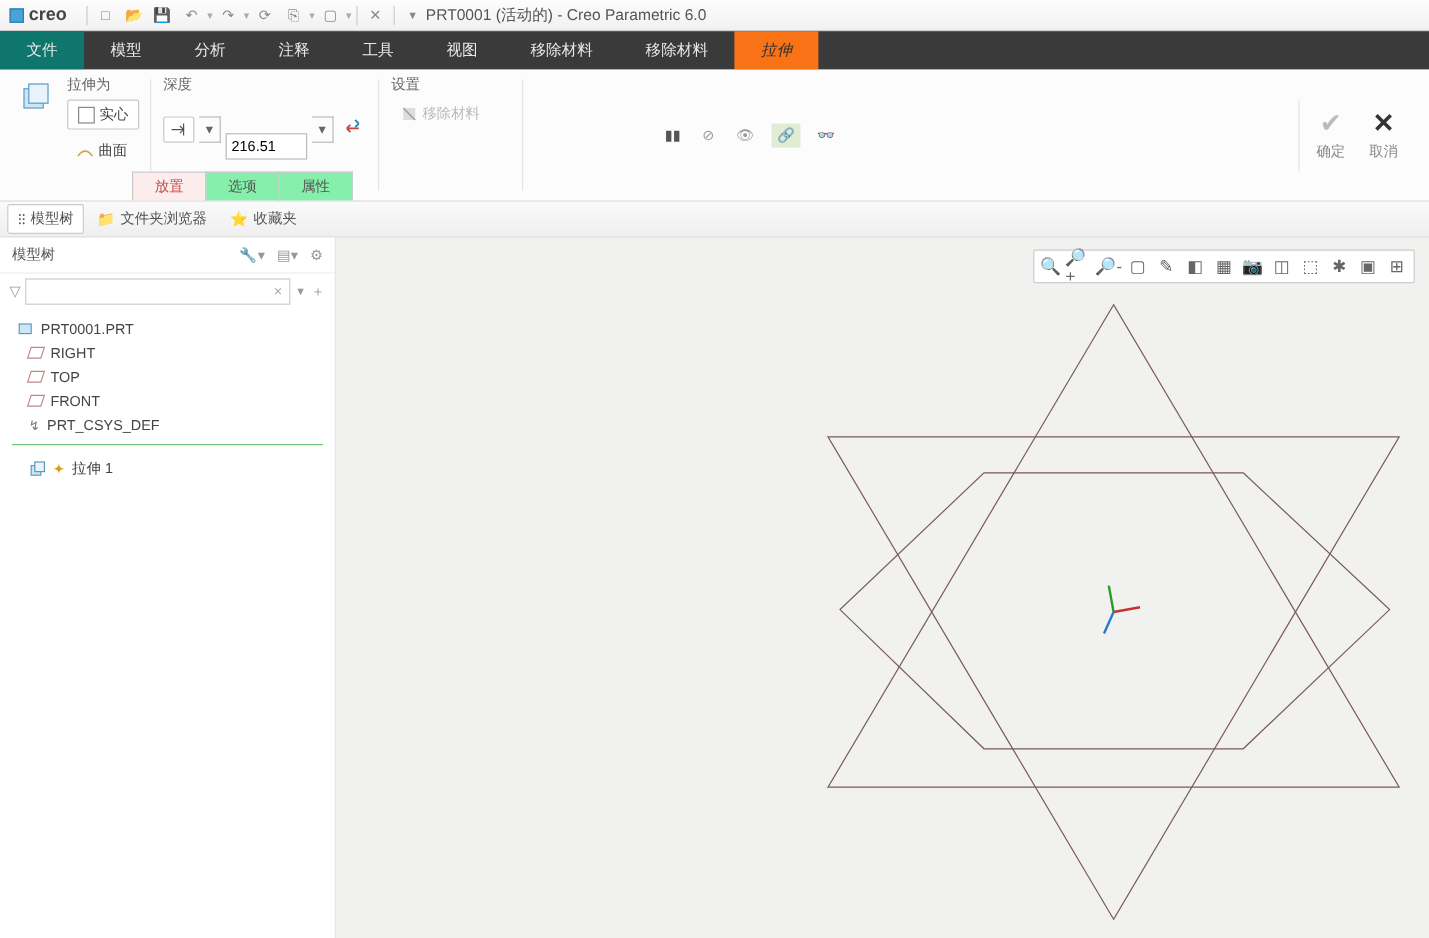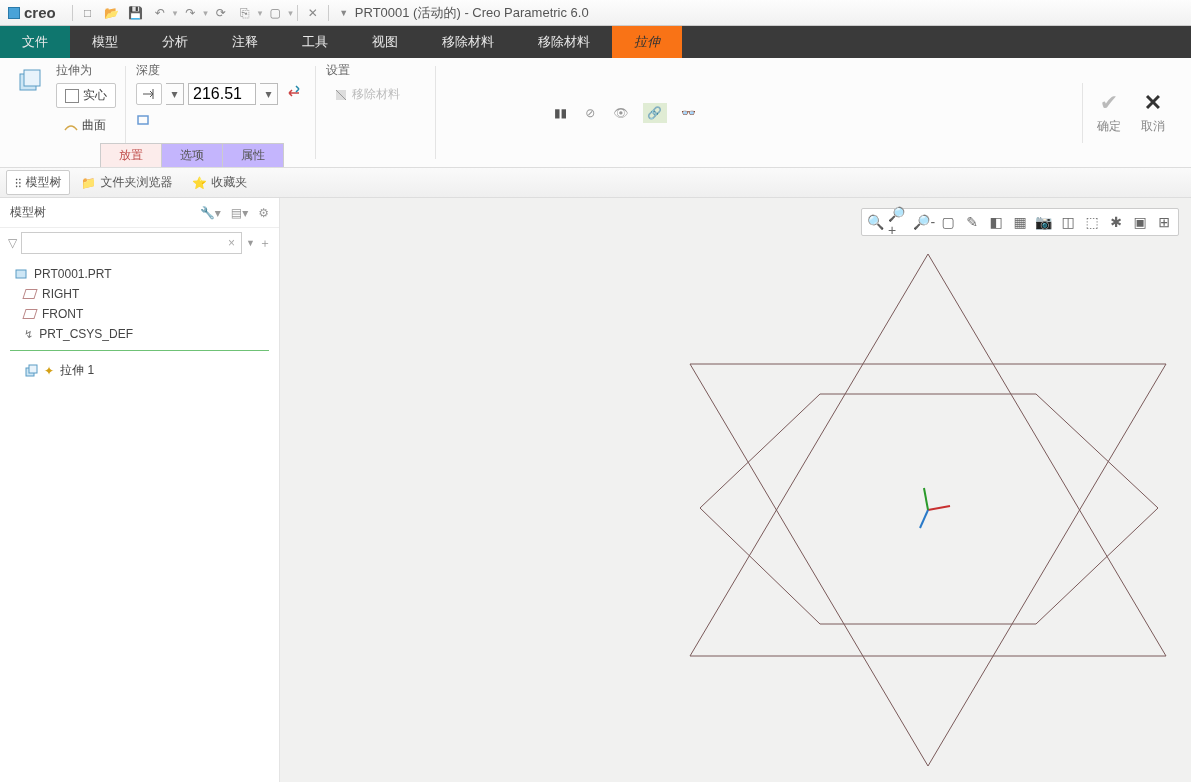--- a/index.html
+++ b/index.html
@@ -22,25 +22,25 @@
 .mtab.active { background:#f97316; color:#333; font-style:italic; }
 
 
 .ribbon { height:110px; background:#fcfcfc; border-bottom:1px solid #ddd; display:flex; position:relative; }
 .rgroup { padding:4px 10px 0 10px; position:relative; }
 .rgroup-title { color:#666; font-size:12px; margin-bottom:4px; }
 .rgroup-sep { position:absolute; right:0; top:8px; bottom:8px; width:1px; background:#e4e4e4; }
 .btn-row { display:flex; gap:4px; align-items:center; }
 .ribbtn { border:1px solid #c8c8c8; background:#fff; padding:3px 8px; display:flex; align-items:center; gap:4px; cursor:pointer; border-radius:2px; color:#444;}
 .ribbtn.flat { border:none; background:none; }
-.depth-input { width:68px; height:22px; border:1px solid #bbb; padding:0 4px; font-size:16px; }
+.depth-input { width:68px; height:22px; border:1px solid #bbb; padding:0 4px; font-size:12px;margin-top:28px; }
 .drop-tgl { width:18px; height:22px; border:1px solid #bbb; border-left:none; display:flex; align-items:center; justify-content:center; color:#666; cursor:pointer; }
 .big-icon { width:40px; height:40px; display:flex; align-items:center; justify-content:center; font-size:22px; color:#888; }
-.sub-tabs { position:absolute; bottom:0; left:100px; height:24px; display:flex; }
-.sub-tab { border:1px solid #ccc; border-bottom:none; padding:0 18px; display:flex; align-items:center; background:#c4b5fd; cursor:pointer; color:#555; margin-right:-1px;}
+.sub-tabs { position:absolute; bottom:0; left:110px; height:24px; display:flex; }
+.sub-tab { border:1px solid #ccc; border-bottom:none; padding:0 18px; display:flex; align-items:center; background:#86efac; cursor:pointer; color:#555; margin-right:-1px;}
 .sub-tab.active { background:#fceceb; color:#c0504d; }
 .confirm-grp { margin-left:auto; display:flex; align-items:center; padding-right:20px; gap:8px; }
 .vbtn { display:flex; flex-direction:column; align-items:center; gap:2px; cursor:pointer; padding:4px 6px; color:#888;}
 .mid-icons { display:flex; align-items:center; gap:10px; padding:0 14px; color:#999; font-size:16px;}
 .mid-icons span { cursor:pointer; padding:4px; }
 
 
 .navrow { height:30px; background:linear-gradient(#fafafa,#efefef); border-bottom:1px solid #ddd; display:flex; align-items:center; padding:0 6px; gap:2px; }
 .navtab { display:flex; align-items:center; gap:4px; padding:3px 8px; cursor:pointer; color:#555; border:1px solid transparent; border-radius:2px;}
 .navtab.active { background:#fff; border-color:#ccc; }
@@ -244,20 +244,24 @@
             <rect x="2" y="3" width="10" height="8" fill="#cde6f5" stroke="#5a9bc4"></rect>
           </svg>
         <span>PRT0001.PRT</span>
       </div>
       <div class="tree-item">
         <span class="plane-ico"></span>
         <span>RIGHT</span>
       </div>
       <div class="tree-item">
         <span class="plane-ico"></span>
+        <span>TOP</span>
+      </div>
+      <div class="tree-item">
+        <span class="plane-ico"></span>
         <span>FRONT</span>
       </div>
       <div class="tree-item">
         <span class="csys-ico">↯</span>
         <span>PRT_CSYS_DEF</span>
       </div>
       <div class="tree-divider"></div>
       <div class="extrude-item">
         <svg width="14" height="14">
             <rect x="2" y="4" width="8" height="8" fill="#cde6f5" stroke="#5a9bc4"></rect>

